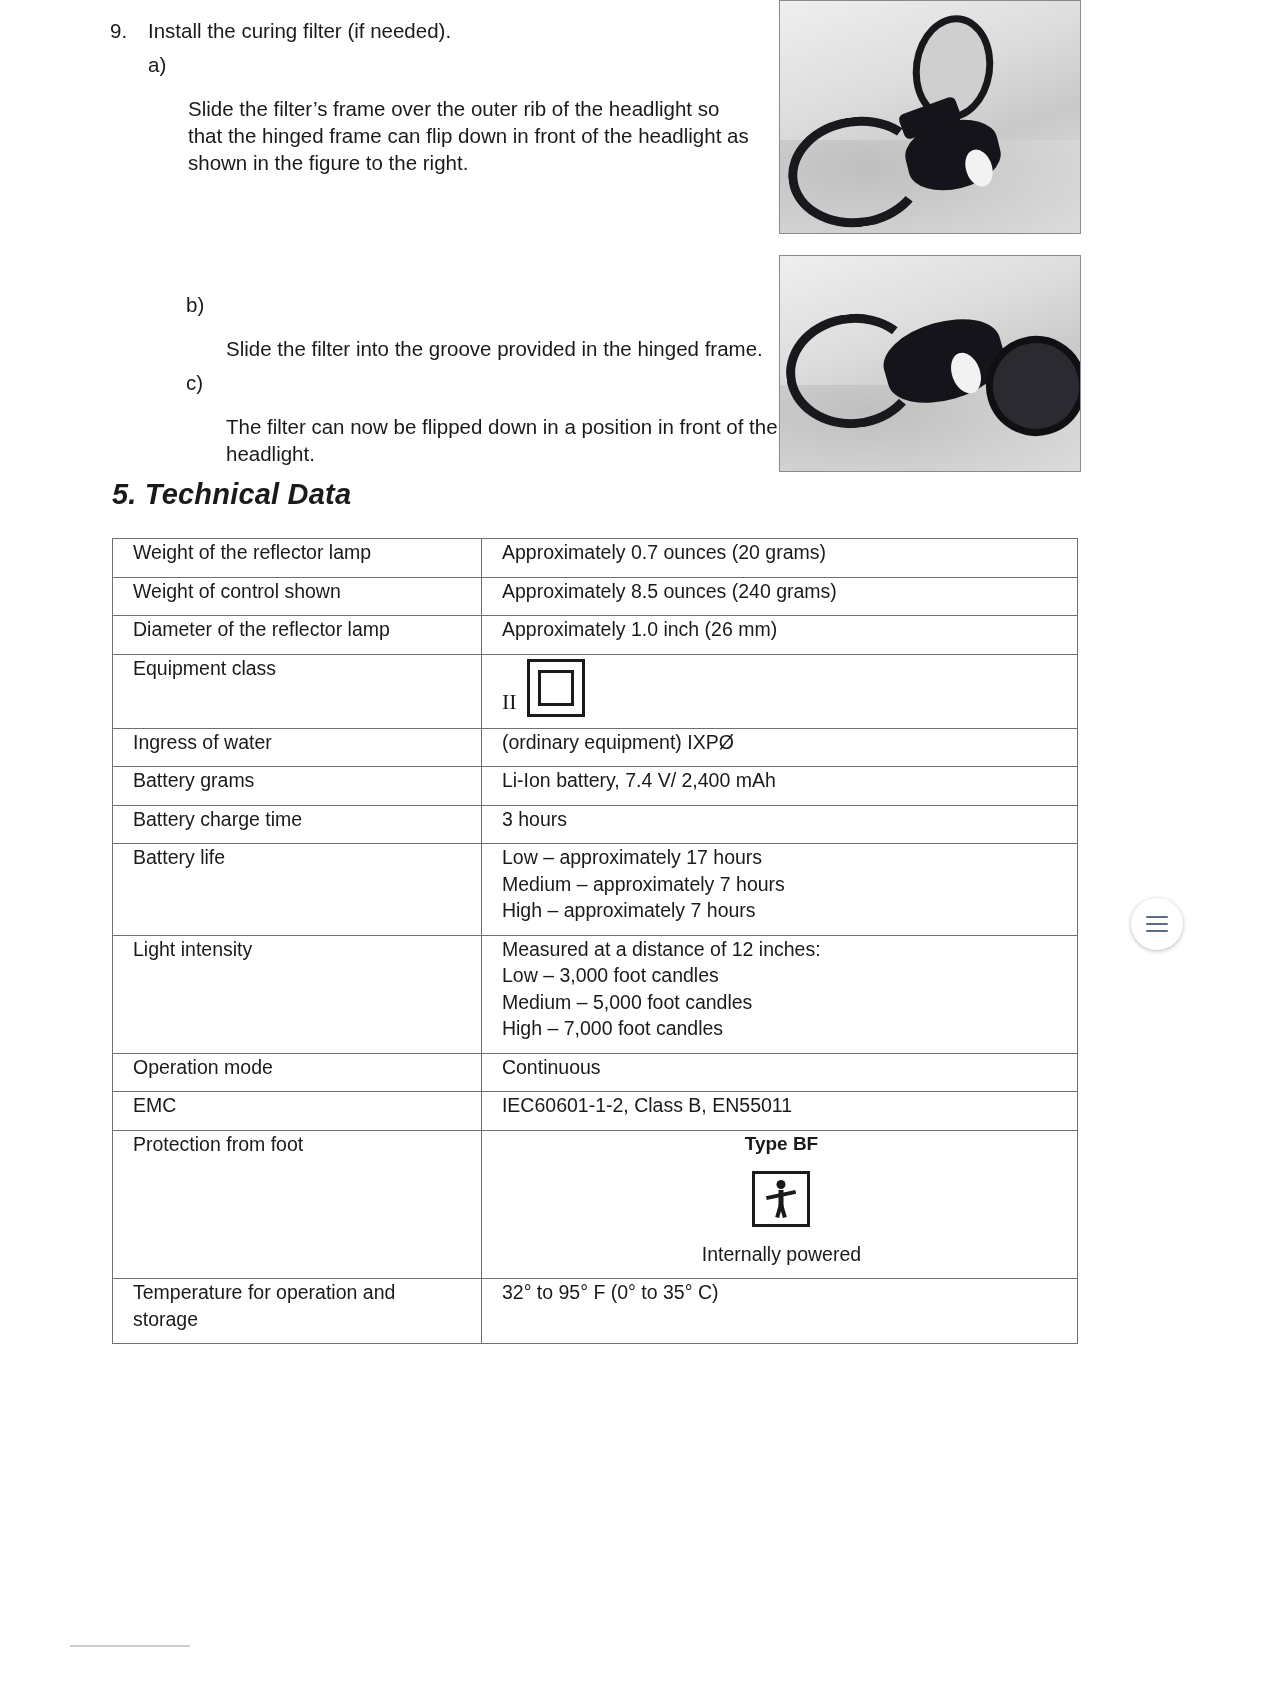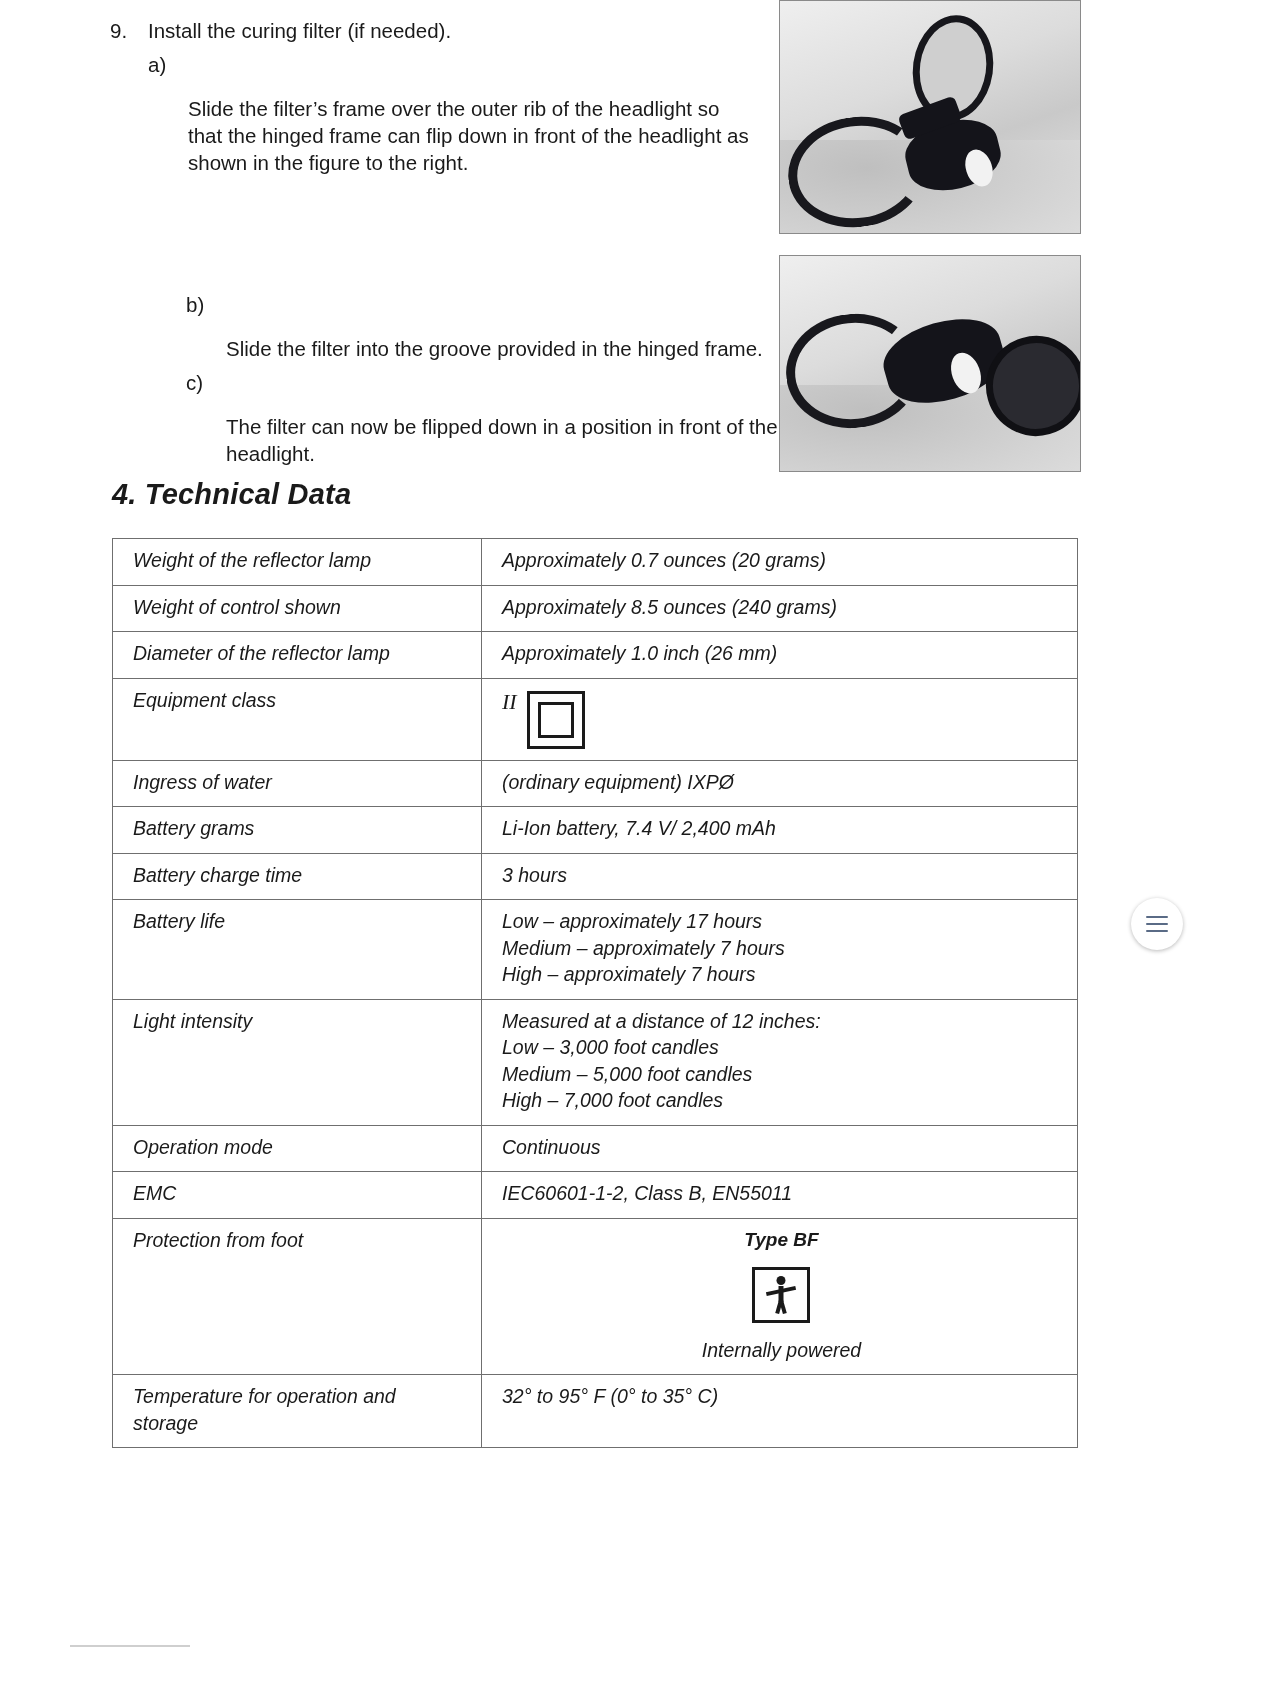--- a/index.html
+++ b/index.html
@@ -134,36 +134,35 @@
     position: absolute;
     left: 112px;
     top: 538px;
     width: 966px;
     border-collapse: collapse;
     font-size: 19.5px;
     line-height: 1.36;
   }
   table.tech td {
     border: 1px solid #6f6f6f;
-    padding: 8px 16px 11px 20px;
+    padding: 0 16px 11px 20px;
     vertical-align: top;
-    font-style: italic;
   }
   table.tech td.label {
     width: 368px;
   }
   table.tech td.value {
     width: 598px;
   }
   .multiline div { white-space: nowrap; }
 
   
   .class-cell {
     display: flex;
-    align-items: flex-start;
+    align-items: flex-end;
     gap: 10px;
     min-height: 58px;
     padding-top: 4px;
   }
   .class-numeral {
     font-size: 22px;
     font-family: "Liberation Serif", serif;
     line-height: 1;
     padding-bottom: 4px;
   }
@@ -310,21 +309,21 @@
 
   <div class="photo" id="photo-bottom">
     <div class="bg"></div>
     <div class="shade"></div>
     <div class="lamp-body" style="left:104px;top:66px;width:120px;height:78px;transform:rotate(-16deg);"></div>
     <div class="lamp-shine" style="left:172px;top:96px;width:28px;height:42px;transform:rotate(-20deg);"></div>
     <div class="filter-ring" style="left:206px;top:80px;width:86px;height:86px;transform:rotate(-16deg);background:#2a2a30;border-color:#101014;"></div>
     <div class="strap" style="left:6px;top:58px;width:116px;height:96px;border-right-color:transparent;transform:rotate(-6deg);"></div>
   </div>
 
-  <div class="section-title">4. Technical Data</div>
+  <div class="section-title">5. Technical Data</div>
 
   <table class="tech">
     <tbody>
       <tr>
         <td class="label">Weight of the reflector lamp</td>
         <td class="value">Approximately 0.7 ounces (20 grams)</td>
       </tr>
       <tr>
         <td class="label">Weight of control shown</td>
         <td class="value">Approximately 8.5 ounces (240 grams)</td>

